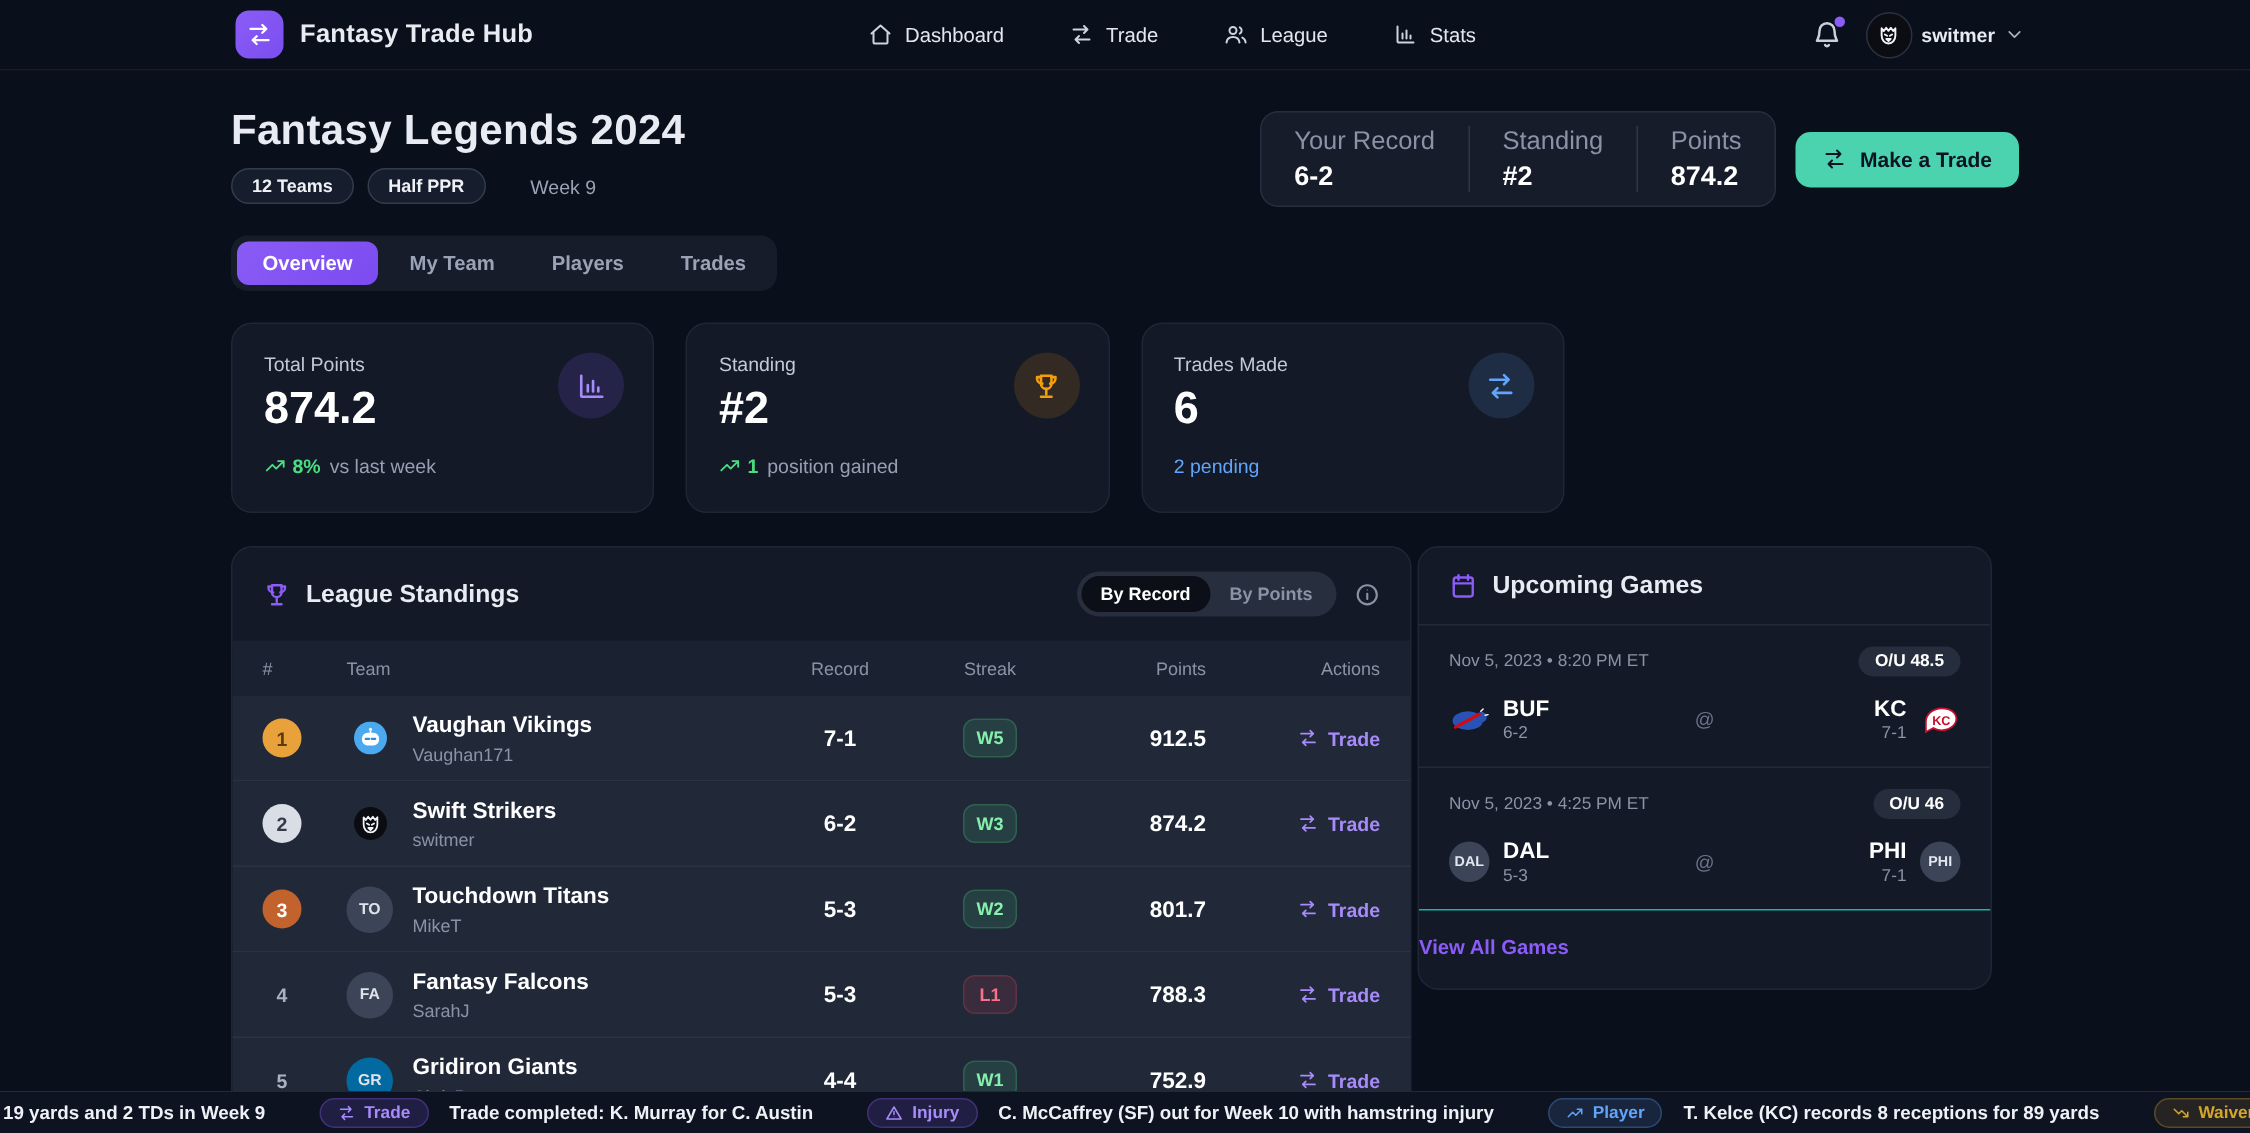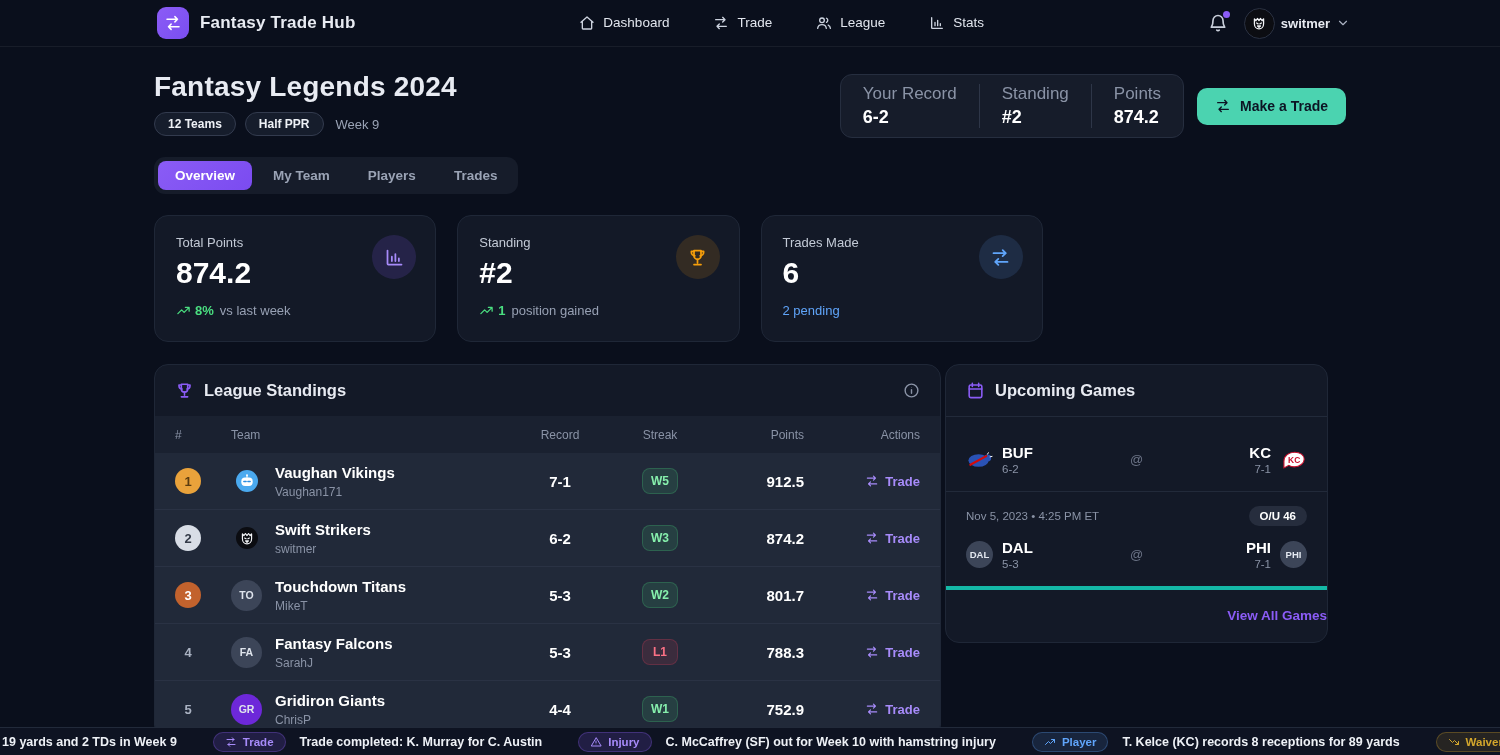--- a/index.html
+++ b/index.html
@@ -22,21 +22,21 @@
   }
   .brand { display:flex; align-items:center; gap:11px; }
   .brand-logo {
     width:32px; height:32px; border-radius:9px;
     background:linear-gradient(135deg,#8b5cf6,#7a4ef0);
     display:flex; align-items:center; justify-content:center; color:#fff;
   }
   .brand-logo .ic { width:18px; height:18px; }
   .brand-name { font-size:17px; font-weight:bold; letter-spacing:.2px; }
   .nav-center { flex:1; display:flex; justify-content:center; gap:44px; }
-  .nav-item { display:flex; gap:8px; font-size:13.5px; color:#e2e6ee; cursor:pointer; }
+  .nav-item { display:flex; align-items:center; gap:8px; font-size:13.5px; color:#e2e6ee; cursor:pointer; }
   .nav-item .ic { width:16px; height:16px; color:#cdd3df; }
   .nav-right { display:flex; align-items:center; gap:16px; }
   .bell-wrap { position:relative; width:20px; height:20px; color:#c9cfdb; cursor:pointer; }
   .bell-wrap .ic { width:20px; height:20px; }
   .bell-dot { position:absolute; top:-2px; right:-2px; width:7px; height:7px; border-radius:50%; background:#8b5cf6; }
   .avatar {
     width:31px; height:31px; border-radius:50%; background:#0c0d12;
     border:1px solid #2a3142; display:flex; align-items:center; justify-content:center; overflow:hidden; cursor:pointer;
   }
   .avatar svg { width:22px; height:22px; fill:none; stroke:#f2f3f6; stroke-width:1.4; stroke-linecap:round; stroke-linejoin:round; }
@@ -47,21 +47,21 @@
   
   .page { width:1192px; margin:0 auto; }
 
   .page-head { display:flex; justify-content:space-between; align-items:flex-start; margin-top:24px; }
   .page-title { font-size:28px; font-weight:800; letter-spacing:.2px; }
   .title-badges { display:flex; align-items:center; gap:9px; margin-top:9px; }
   .pill-badge {
     font-size:12px; font-weight:bold; color:#eef1f6;
     background:#161d2c; border:1px solid #333b4e; border-radius:999px; padding:4px 13px;
   }
-  .week-label { font-size:13px; color:#9aa3b5; margin-left:3px; }
+  .week-label { font-size:13px; color:#9aa3b5; margin-left:21px; }
 
   .head-right { display:flex; align-items:center; gap:13px; margin-top:3px; }
   .summary-box {
     display:flex; align-items:center; background:#161c2a; border:1px solid #262e3f;
     border-radius:12px; padding:12px 0; height:64px;
   }
   .summary-stat { padding:0 22px; }
   .summary-stat + .summary-stat { border-left:1px solid #2e3648; }
   .summary-label { font-size:17px; color:#8a93a6; margin-bottom:3px; }
   .summary-value { font-size:18px; font-weight:bold; color:#fff; }
@@ -169,21 +169,21 @@
   .team-side { display:flex; align-items:center; gap:9px; width:120px; }
   .team-side.right { justify-content:flex-end; }
   .g-abbr { font-size:15px; font-weight:800; color:#fff; }
   .g-rec { font-size:11.5px; color:#8a93a6; margin-top:2px; }
   .at-sym { flex:1; text-align:center; font-size:13px; color:#6c7487; }
   .g-logo { width:27px; height:27px; border-radius:50%; background:#3c4558; display:flex; align-items:center; justify-content:center;
     font-size:9.5px; font-weight:bold; color:#e3e8f0; flex:none; overflow:hidden; }
   .g-logo.flat { background:transparent; border-radius:0; }
   .g-logo svg { width:27px; height:27px; }
   .t-right { text-align:right; }
-  .view-all { border-top:4px solid #14b8a6; text-align:right; padding:16px 0 18px; }
+  .view-all { border-top:1px solid #14b8a6; text-align:left; padding:16px 0 18px; }
   .view-all a { color:#8b5cf6; font-size:13.5px; font-weight:600; text-decoration:none; cursor:pointer; }
 
   
   .ticker {
     position:fixed; left:0; right:0; bottom:0; height:28px;
     background:#0e1322; border-top:1px solid #222a3a;
     display:flex; align-items:center; gap:36px;
     white-space:nowrap; overflow:hidden; padding-left:2px;
   }
   .ticker-item { display:flex; align-items:center; gap:14px; flex:none; }
@@ -379,20 +379,24 @@
         <div class="panel-title-wrap">
           <span class="ic">
               <svg viewBox="0 0 24 24">
                 <path d="M8 4h8v6a4 4 0 01-8 0z"></path>
                 <path d="M8 5H5v1a4 4 0 004 4M16 5h3v1a4 4 0 01-4 4M12 14v4M8 20h8"></path>
               </svg>
             </span>
           <span class="panel-title">League Standings</span>
         </div>
         <div class="head-tools">
+          <div class="toggle-group">
+            <span class="toggle-btn active">By Record</span>
+            <span class="toggle-btn">By Points</span>
+          </div>
           <span class="info-btn"><span class="ic">
                 <svg viewBox="0 0 24 24">
                   <circle cx="12" cy="12" r="9"></circle>
                   <path d="M12 11v5"></path>
                   <circle cx="12" cy="7.5" r="0.6" fill="currentColor" stroke="none"></circle>
                 </svg>
               </span></span>
         </div>
       </div>
       <div class="table-head">
@@ -510,21 +514,21 @@
                 <svg viewBox="0 0 24 24">
                   <path d="M4 7h14M14.5 3.5L18 7l-3.5 3.5M20 17H6M9.5 13.5L6 17l3.5 3.5"></path>
                 </svg>
               </span>Trade</div>
   </div>
           <div class="standing-row">
     <div>
               <div class="rank-badge">5</div>
             </div>
     <div class="team-cell">
-              <div class="team-avatar" style="background:#6d28d9">GR</div>
+              <div class="team-avatar" style="background:#0369a1">GR</div>
       <div>
                 <div class="team-name">Gridiron Giants</div>
            <div class="team-owner">ChrisP</div>
               </div>
             </div>
     <div class="cell-record">4-4</div>
     <div class="cell-streak">
               <span class="streak-badge streak-win">W1</span>
             </div>
     <div class="cell-points">752.9</div>
@@ -545,20 +549,24 @@
               <svg viewBox="0 0 24 24">
                 <rect x="4" y="5" width="16" height="16" rx="2"></rect>
                 <path d="M8 3v4M16 3v4M4 10h16"></path>
               </svg>
             </span>
           <span class="panel-title">Upcoming Games</span>
         </div>
       </div>
       <div id="games-list">
   <div class="game-block">
+    <div class="game-top">
+      <span class="game-date">Nov 5, 2023 • 8:20 PM ET</span>
+      <span class="ou-badge">O/U 48.5</span>
+    </div>
     <div class="game-teams">
       <div class="team-side">
                 <div class="g-logo flat">
                   <svg viewBox="0 0 28 22">
                     <ellipse cx="13" cy="12" rx="10.5" ry="6.5" fill="#2a52b5"></ellipse>
                     <circle cx="22.5" cy="9.5" r="3.6" fill="#2a52b5"></circle>
                     <path d="M22 5.5l1.6-1.6M25 8.2l2-.4" stroke="#fff" stroke-width="1" stroke-linecap="round"></path>
                     <path d="M4.5 16.5L21 7.5" stroke="#d50a0a" stroke-width="2.2" stroke-linecap="round"></path>
                   </svg>
                 </div>

